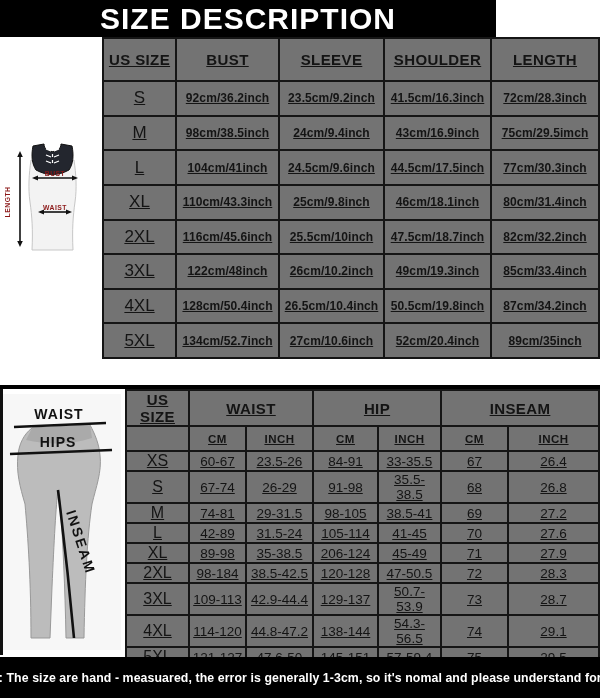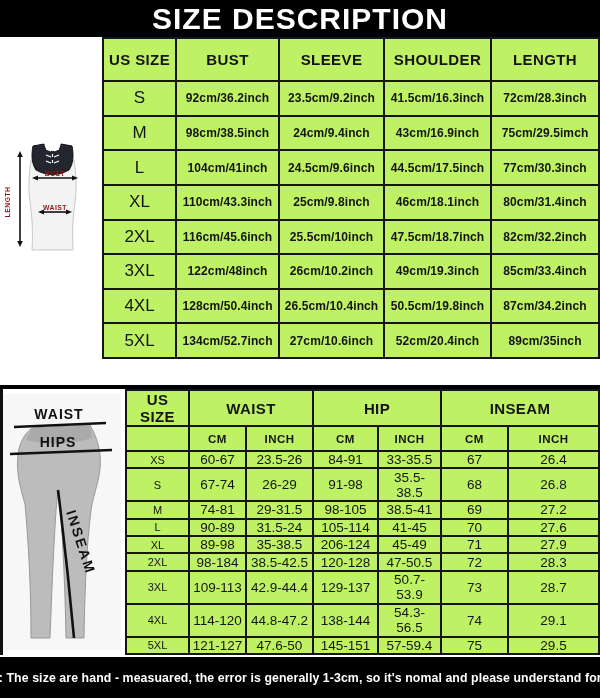--- a/index.html
+++ b/index.html
@@ -2,41 +2,41 @@
 <html><head>
 <meta charset="utf-8">
 <style>
   * { margin:0; padding:0; box-sizing:border-box; }
   html,body { width:600px; height:698px; }
   body {
     position:relative; background:#ffffff; overflow:hidden;
     font-family:"Liberation Sans", sans-serif; color:#141414;
   }
   .title-bar {
-    position:absolute; left:0; top:0; width:600px; height:37px;
+    position:absolute; left:0; top:0; width:496px; height:37px;
     background:#000; color:#fff; display:flex; align-items:center; justify-content:center;
     font-size:30px; font-weight:900; letter-spacing:1px; white-space:nowrap;
   }
-  table { border-collapse:collapse; table-layout:fixed; position:absolute; background:#bef264; }
+  table { border-collapse:collapse; table-layout:fixed; position:absolute; background:#737373;text-decoration:underline; }
   td, th { border:2px solid #151515; text-align:center; vertical-align:middle; padding:0 2px; overflow:hidden; }
 
   
   .t1 { left:102px; top:37px; width:496px; height:322px; }
   .t1 thead tr { height:43px; }
   .t1 th { font-size:15px; font-weight:600; letter-spacing:.4px; }
   .t1 td.size { font-size:17px; font-weight:500; }
   .t1 td.val  { font-size:12px; font-weight:600; letter-spacing:.1px;margin-top:20px; }
 
   
   .t2 { left:125px; top:389px; width:473px; height:266px; }
   .t2 tr.h1 { height:26px; }
   .t2 tr.h1 th { font-size:15px; font-weight:700; letter-spacing:.4px; }
   .t2 tr.h2 { height:25px; }
   .t2 tr.h2 th { font-size:11.5px; font-weight:700; letter-spacing:.5px; }
-  .t2 td.size { font-size:11px; font-weight:500;margin-top:30px; }
+  .t2 td.size { font-size:16px; font-weight:500;margin-top:30px; }
   .t2 td.val  { font-size:13.5px; font-weight:500; }
 
   .divider { position:absolute; left:0; top:385px; width:600px; height:4px; background:#000; }
   .left-frame { position:absolute; left:0; top:389px; width:3px; height:266px; background:#101010; }
 
   .tip-bar {
     position:absolute; left:0; top:657px; width:600px; height:41px;
     background:#000; color:#fff; display:flex; align-items:center; justify-content:center;
     font-size:12.3px; font-weight:600; letter-spacing:.1px; white-space:nowrap;
   }
@@ -224,21 +224,21 @@
       <td class="size">M</td>
       <td class="val">74-81</td>
       <td class="val">29-31.5</td>
       <td class="val">98-105</td>
       <td class="val">38.5-41</td>
       <td class="val">69</td>
       <td class="val">27.2</td>
     </tr>
     <tr>
       <td class="size">L</td>
-      <td class="val">90-89</td>
+      <td class="val">42-89</td>
       <td class="val">31.5-24</td>
       <td class="val">105-114</td>
       <td class="val">41-45</td>
       <td class="val">70</td>
       <td class="val">27.6</td>
     </tr>
     <tr>
       <td class="size">XL</td>
       <td class="val">89-98</td>
       <td class="val">35-38.5</td>

